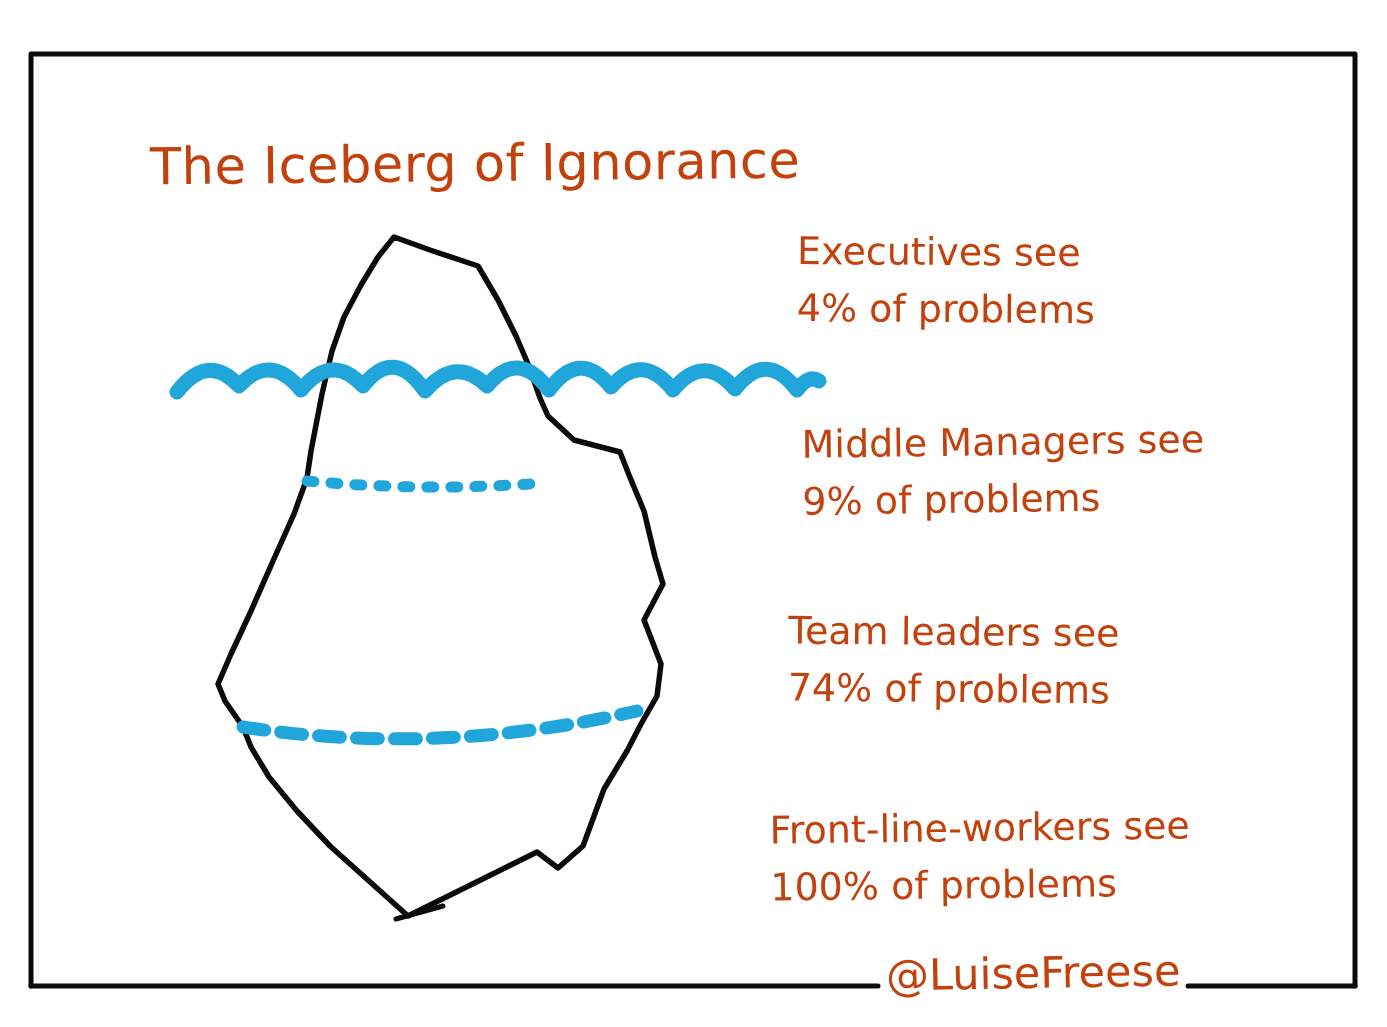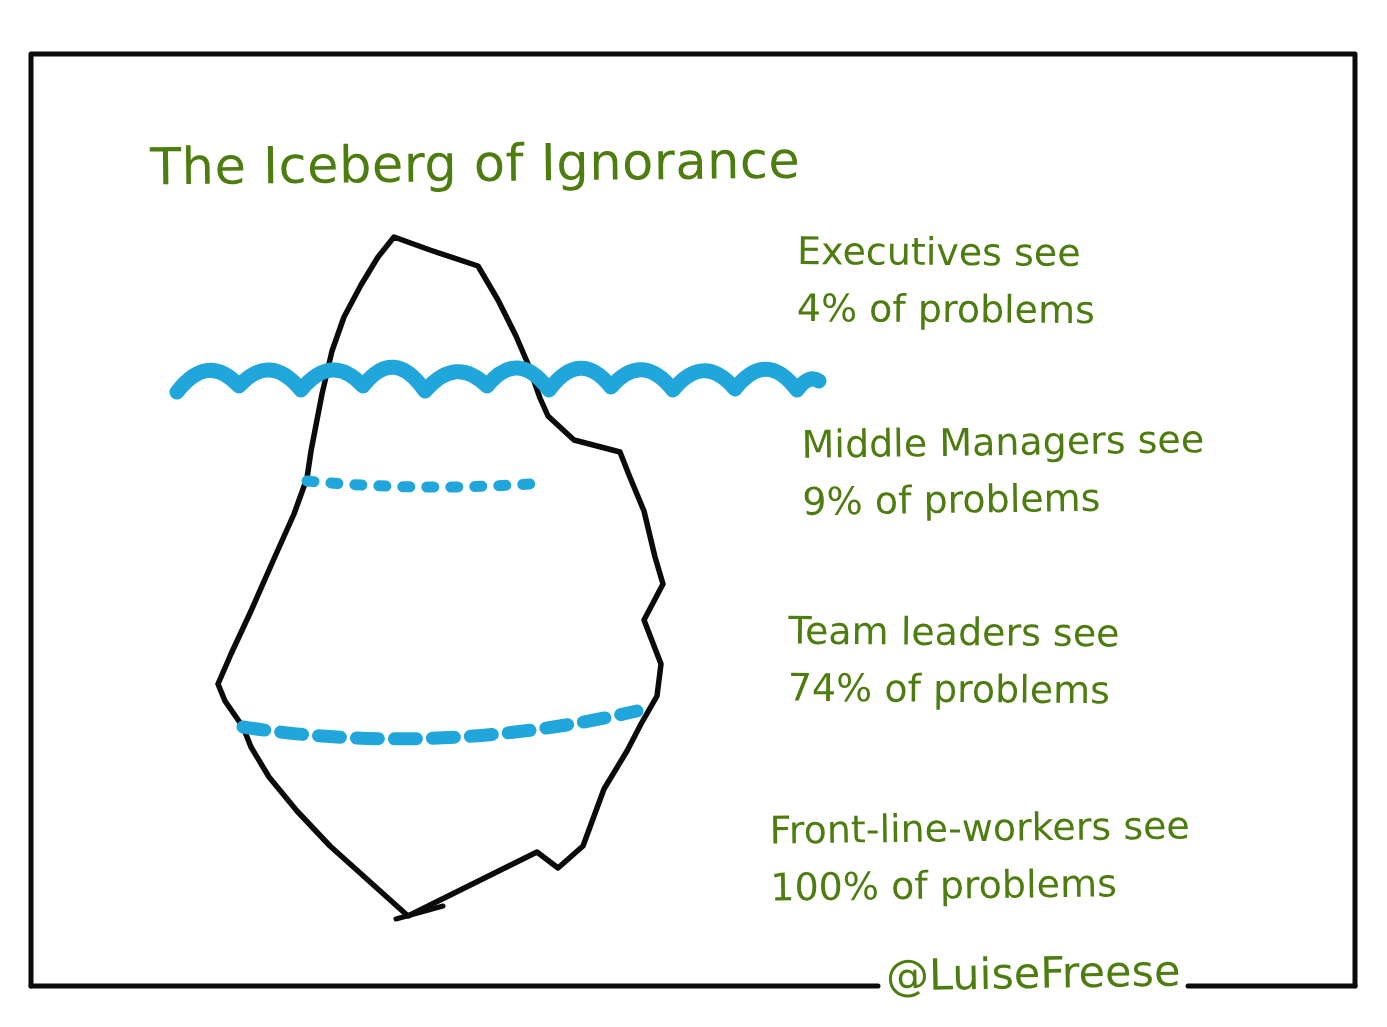--- a/index.html
+++ b/index.html
@@ -7,21 +7,21 @@
     padding: 0;
     background: #ffffff;
   }
   .canvas {
     position: relative;
     width: 1387px;
     height: 1027px;
     background: #ffffff;
     overflow: hidden;
     font-family: "DejaVu Sans", "Liberation Sans", sans-serif;
-    color: #4d7c0f;
+    color: #c2410c;
   }
   .sketch-svg {
     position: absolute;
     left: 0;
     top: 0;
     width: 1387px;
     height: 1027px;
   }
   .title {
     position: absolute;

